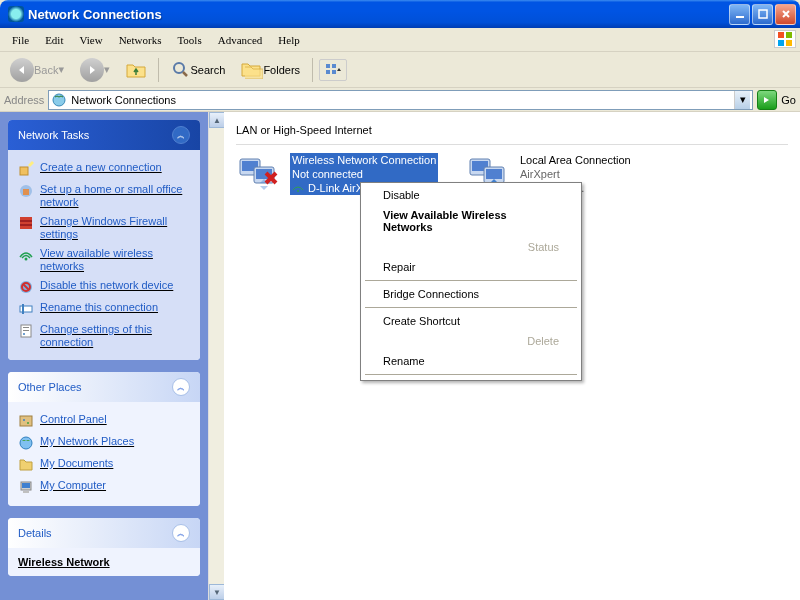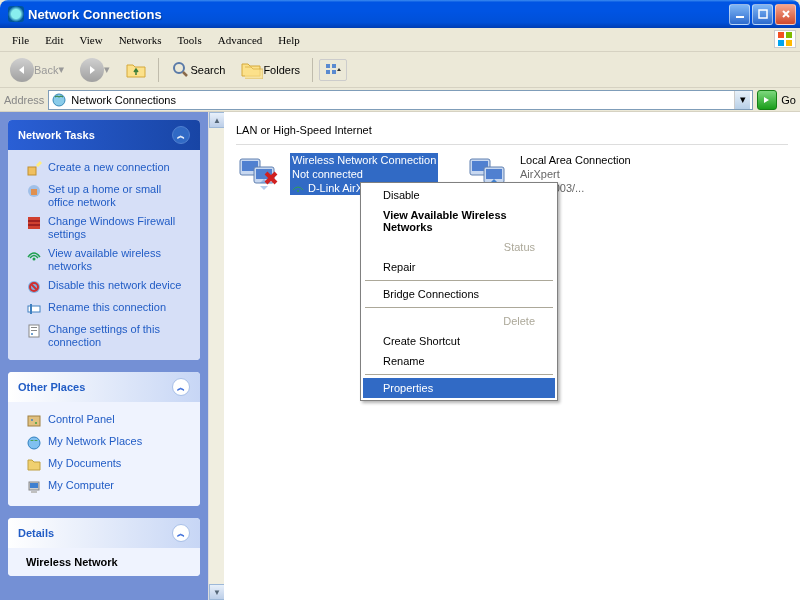--- a/index.html
+++ b/index.html
@@ -40,41 +40,41 @@
 .go-btn { width: 20px; height: 20px; background: linear-gradient(to bottom, #7ed87e, #1a9e1a); border: 1px solid #168016; border-radius: 3px; display: flex; align-items: center; justify-content: center; color: white; }
 
 
 .main { display: flex; height: calc(600px - 28px - 24px - 36px - 24px); }
 .sidebar { width: 208px; background: #7490d5; padding: 8px; overflow: hidden; }
 .scrollbar { width: 16px; background: #f0eee0; border-left: 1px solid #ddd; position:relative; }
 .scroll-arrow { width:16px; height:16px; background:linear-gradient(to bottom,#e8f0fa,#bccee8); border:1px solid #9db8d8; display:flex; align-items:center; justify-content:center; font-size:8px; color:#567; position:absolute; }
 .content { flex: 1; background: white; padding: 8px 12px; position: relative; }
 
 .panel { background: #eff3ff; border-radius: 4px; margin-bottom: 12px; overflow: hidden; }
-.panel-header { background: linear-gradient(to right, #ffffff, #c7d6f5); padding: 6px 10px; display: flex; align-items: center; justify-content: space-between; color: #215cc5; font-weight: bold; font-size: 11px; }
+.panel-header { background: linear-gradient(to right, #ffffff, #c7d6f5); padding: 6px 10px; display: flex; align-items: center; justify-content: space-between; color: #215cc5; font-weight: normal; font-size: 11px; }
 .panel-header.dark { background: linear-gradient(to right, #2a5fd5, #1845a5); color: white; }
 .collapse-btn { width: 18px; height: 18px; border-radius: 50%; background: white; border: 1px solid #a8c0e8; display: flex; align-items: center; justify-content: center; font-size: 8px; color: #2a5fd5; }
 .collapse-btn.dark { background: #316ac5; color:white; border-color:#5080d0; }
-.panel-body { padding: 8px 18px; background: #d6dff7; }
+.panel-body { padding: 8px 10px; background: #d6dff7; text-decoration: underline; }
 .panel-body.light { background: #eff3fe; }
 .task-item { display: flex; align-items: flex-start; gap: 6px; padding: 3px 0; color: #215cc5; cursor: pointer; }
 .task-icon { width: 16px; height: 16px; flex-shrink: 0; }
 .task-text { line-height: 13px; }
 
 .section-header { font-weight: normal; padding: 4px 0 8px 0; border-bottom: 1px solid #ddd; margin-bottom: 8px; }
 
 .connections { display: flex; gap: 20px; }
 .conn-item { display: flex; gap: 6px; width: 210px; }
 .conn-icon { width: 48px; height: 40px; position: relative; }
 .conn-info { display: flex; flex-direction: column; line-height: 14px; }
 .conn-item.selected .conn-info span { background: #316ac5; color: white; padding: 0 2px; }
 .conn-sub { color: #666; font-size: 11px; }
 
 
-.context-menu { position: absolute; left: 360px; top: 182px; width: 198px; background: white; border: 1px solid #808080; box-shadow: 2px 2px 3px rgba(0,0,0,0.3); padding: 2px; z-index: 100; }
+.context-menu { position: absolute; left: 360px; top: 182px; width: 222px; background: white; border: 1px solid #808080; box-shadow: 2px 2px 3px rgba(0,0,0,0.3); padding: 2px; z-index: 100; }
 .ctx-item { padding: 4px 20px; cursor: default; }
 .ctx-item.disabled { color: #aca899; text-align: right; }
 .ctx-item.bold { font-weight: bold; }
 .ctx-item.hover { background: #316ac5; color: white; }
 .ctx-sep { height: 1px; background: #aca899; margin: 3px 2px; }
 
 svg { display: block; }
 </style>
 </head>
 <body>
@@ -360,18 +360,17 @@
 </div>
 
 <div class="context-menu">
   <div class="ctx-item">Disable</div>
   <div class="ctx-item bold">View Available Wireless Networks</div>
   <div class="ctx-item disabled">Status</div>
   <div class="ctx-item">Repair</div>
   <div class="ctx-sep"></div>
   <div class="ctx-item">Bridge Connections</div>
   <div class="ctx-sep"></div>
+  <div class="ctx-item">Create Shortcut</div>
   <div class="ctx-item disabled">Delete</div>
-  <div class="ctx-item">Create Shortcut</div>
   <div class="ctx-item">Rename</div>
   <div class="ctx-sep"></div>
-  <div class="ctx-item hover">Properties</div>
 </div>
 
 </body></html>

